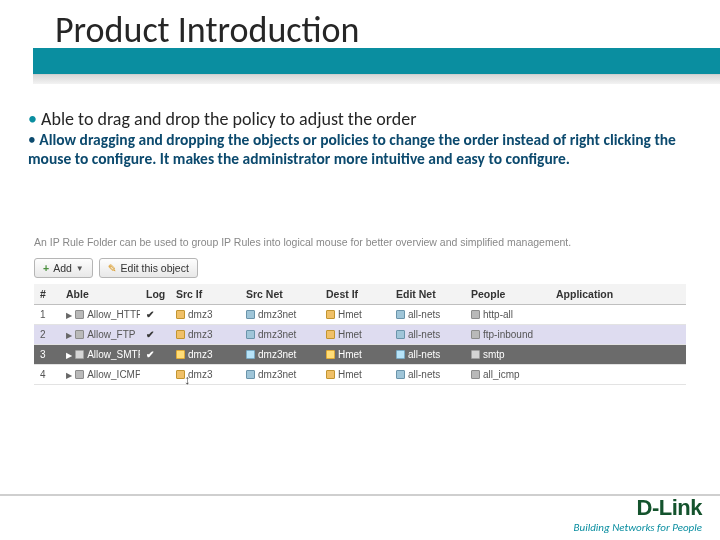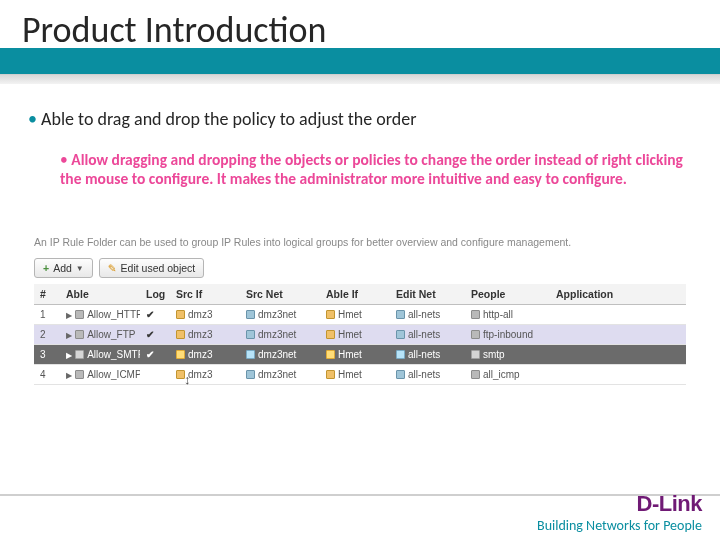--- a/index.html
+++ b/index.html
@@ -1,29 +1,29 @@
 <!DOCTYPE html>
 <html><head>
 <meta charset="utf-8">
 <style>
   * { box-sizing: border-box; margin: 0; padding: 0; }
   html, body { width: 720px; height: 540px; font-family: Calibri, Arial, sans-serif; background: #fff; overflow: hidden; }
-  .slide { width: 720px; height: 540px; position: relative; }
+  .slide { width: 720px; height: 540px; position: relative; padding-left: 33px; }
 
   
   .title-wrap { position: relative; height: 80px; }
   .title-text { position: absolute; left: 22px; top: 8px; font-size: 36px; font-family: Calibri, Arial, sans-serif; color: #262626; font-weight: 400; }
   .teal-bar { position: absolute; left: 0; right: 0; top: 48px; height: 28px; background: #0a8ea0; }
   .gray-swoosh { position: absolute; left: 0; right: 0; top: 74px; height: 10px; background: linear-gradient(180deg,#d8d8d8,#f3f3f3); border-top: 1px solid #cfcfcf; }
 
   
   .content { position: absolute; left: 28px; right: 28px; top: 108px; color: #262626; }
-  .bullet-l1 { font-size: 18px; margin-bottom: 20px; }
+  .bullet-l1 { font-size: 18px; margin-bottom: 0; }
   .bullet-l1::before { content: "• "; color: #0a8ea0; }
-  .bullet-l2 { font-size: 15.5px; margin-left: 32px; line-height: 1.25; color: #ec4899; font-weight: 600; }
+  .bullet-l2 { font-size: 15.5px; line-height: 1.25; color: #0c4a6e; font-weight: 600; }
   .bullet-l2::before { content: "• "; font-weight: 400; }
 
   
   .embed { position: absolute; left: 34px; right: 34px; top: 236px; height: 168px; font-family: Tahoma, Arial, sans-serif; font-size: 10.5px; color: #444; }
   .embed-desc { color: #888; font-size: 10.5px; margin-bottom: 10px; }
   .toolbar { display: flex; gap: 6px; margin-bottom: 6px; }
   .btn { display: inline-flex; align-items: center; gap: 4px; border: 1px solid #b5b5b5; border-radius: 3px; background: linear-gradient(#fdfdfd,#e8e8e8); padding: 3px 8px; font-size: 10.5px; color: #333; cursor: pointer; }
   .btn .plus { color: #4a8f3d; font-weight: bold; }
   .btn .caret { font-size: 8px; color: #555; }
   .btn .pencil { color: #d68a00; }
@@ -40,51 +40,51 @@
   .ico-net { background: #9fc5d8; border: 1px solid #6a94aa; }
   .tick { color: #3a3a3a; font-weight: bold; }
   .rowtri { font-size: 8px; color: #666; margin-right: 3px; }
   .selected .rowtri, .selected .tick { color: #fff; }
   .selected .ico { filter: brightness(1.15); }
   .drag-cursor { position: absolute; left: 150px; top: 88px; font-size: 13px; pointer-events: none; }
 
   
   .footer-line { position: absolute; left: 0; right: 0; bottom: 44px; height: 2px; background: #cfcfcf; }
   .logo { position: absolute; right: 18px; bottom: 6px; text-align: right; }
-  .logo-main { font-family: Arial, sans-serif; font-weight: 700; font-size: 22px; color: #701a75; letter-spacing: -0.5px; }
-  .logo-sub { font-size: 14px; color: #0a8ea0; }
+  .logo-main { font-family: Arial, sans-serif; font-weight: 700; font-size: 22px; color: #14532d; letter-spacing: -0.5px; }
+  .logo-sub { font-size: 11px; color: #0a8ea0; font-style: italic; }
 </style>
 </head>
 <body>
 
 <div class="slide">
 
   <div class="title-wrap">
     <div class="teal-bar"></div>
     <div class="title-text">Product Introduction</div>
     <div class="gray-swoosh"></div>
   </div>
 
   <div class="content">
     <div class="bullet-l1">Able to drag and drop the policy to adjust the order</div>
     <div class="bullet-l2">Allow dragging and dropping the objects or policies to change the order instead of right clicking the mouse to configure. It makes the administrator more intuitive and easy to configure.</div>
   </div>
 
   <div class="embed">
-    <div class="embed-desc">An IP Rule Folder can be used to group IP Rules into logical groups for better overview and configure management.</div>
+    <div class="embed-desc">An IP Rule Folder can be used to group IP Rules into logical mouse for better overview and simplified management.</div>
 
     <div class="toolbar">
       <button class="btn">
         <span class="plus">+</span>
         <span>Add</span>
         <span class="caret">▼</span>
       </button>
       <button class="btn">
         <span class="pencil">✎</span>
-        <span>Edit used object</span>
+        <span>Edit this object</span>
       </button>
     </div>
 
     <div style="position:relative">
       <table class="rules">
         <colgroup>
           <col class="col-idx">
             <col style="width:80px">
             <col style="width:30px">
             <col style="width:70px">
@@ -94,21 +94,21 @@
             <col style="width:85px">
             <col>
         </colgroup>
         <thead>
           <tr>
             <th>#</th>
             <th>Able</th>
             <th>Log</th>
             <th>Src If</th>
             <th>Src Net</th>
-            <th>Able If</th>
+            <th>Dest If</th>
             <th>Edit Net</th>
             <th>People</th>
             <th>Application</th>
           </tr>
         </thead>
         <tbody id="rules-body">
             <tr>
               <td>1</td>
               <td><span class="rowtri">▶</span><span class="ico ico-file"></span>Allow_HTTP</td>
               <td><span class="tick">✔</span></td>

